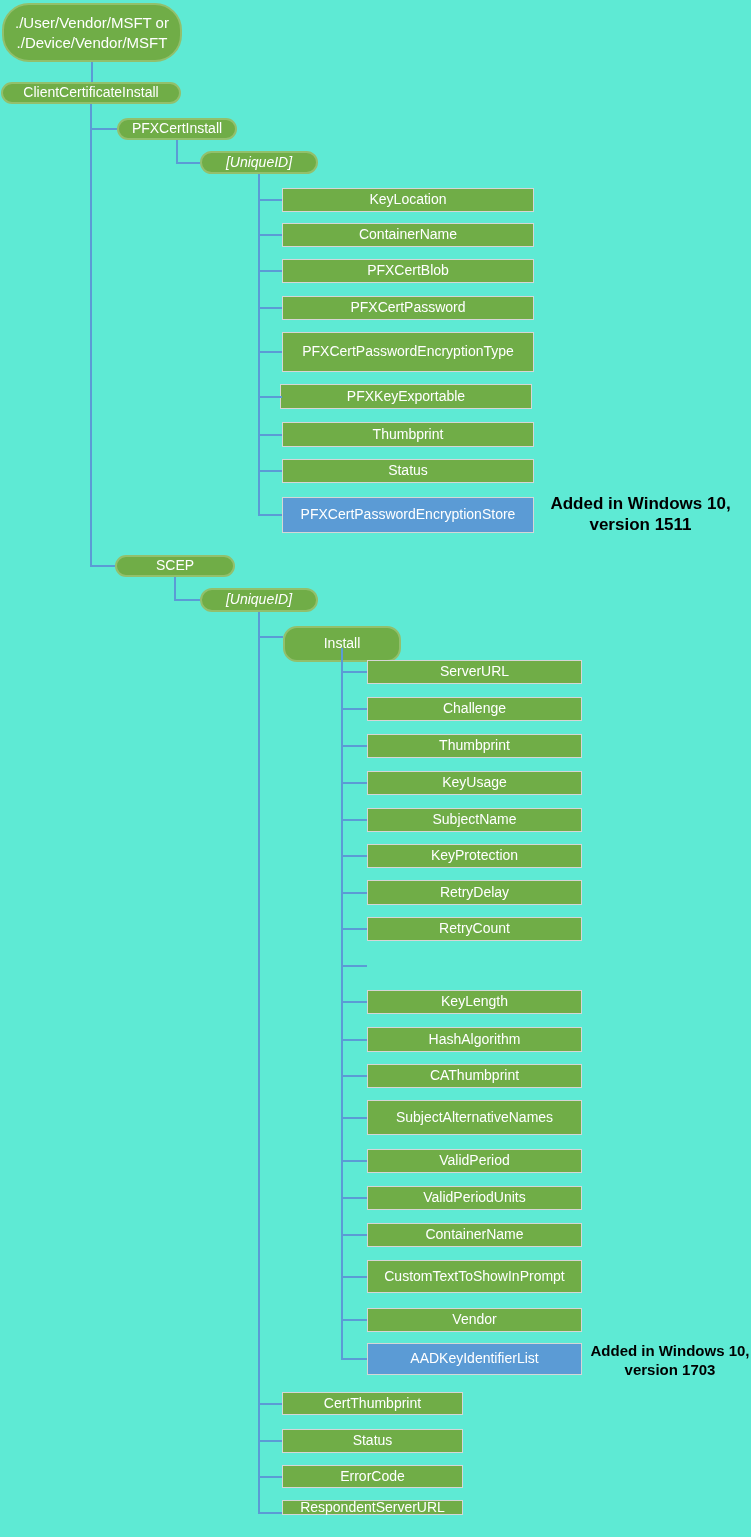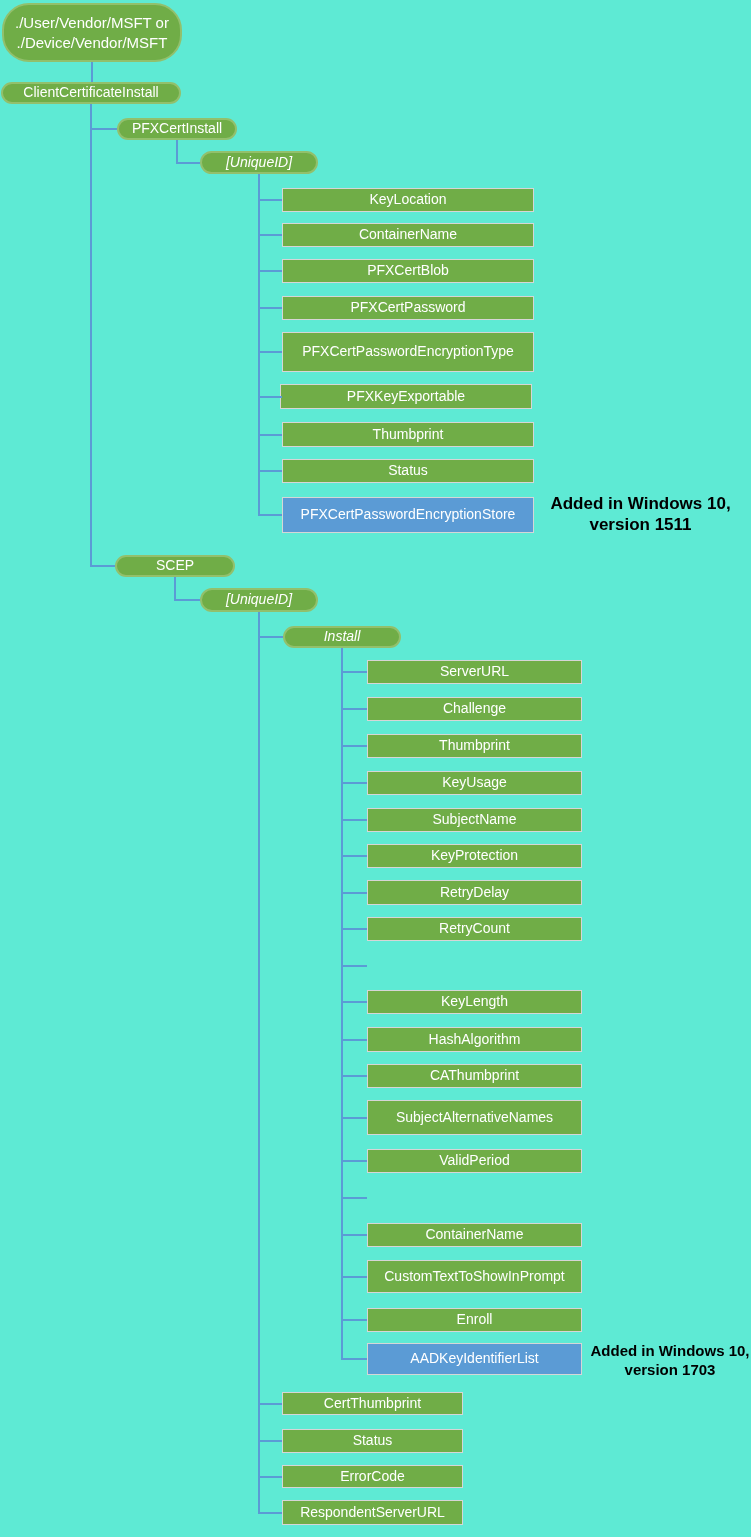--- a/index.html
+++ b/index.html
@@ -64,42 +64,43 @@
     <div class="node leaf" style="left: 282px; top: 223px; width: 252px; height: 24px;">ContainerName</div>
     <div class="node leaf" style="left: 282px; top: 259px; width: 252px; height: 24px;">PFXCertBlob</div>
     <div class="node leaf" style="left: 282px; top: 296px; width: 252px; height: 24px;">PFXCertPassword</div>
     <div class="node leaf" style="left: 282px; top: 332px; width: 252px; height: 40px;">PFXCertPasswordEncryptionType</div>
     <div class="node leaf" style="left: 280px; top: 384px; width: 252px; height: 25px;">PFXKeyExportable</div>
     <div class="node leaf" style="left: 282px; top: 422px; width: 252px; height: 25px;">Thumbprint</div>
     <div class="node leaf" style="left: 282px; top: 459px; width: 252px; height: 24px;">Status</div>
     <div class="node leaf blue" style="left: 282px; top: 497px; width: 252px; height: 36px;">PFXCertPasswordEncryptionStore</div>
     <div class="node pill" style="left: 115px; top: 555px; width: 120px; height: 22px;">SCEP</div>
     <div class="node pill italic" style="left: 200px; top: 588px; width: 118px; height: 24px;">[UniqueID]</div>
-    <div class="node pill" style="left: 283px; top: 626px; width: 118px; height: 22px; font-style: italic;">Install</div>
+    <div class="node pill" style="left: 283px; top: 626px; width: 118px; height: 36px;">Install</div>
     <div class="node leaf" style="left: 367px; top: 660px; width: 215px; height: 24px;">ServerURL</div>
     <div class="node leaf" style="left: 367px; top: 697px; width: 215px; height: 24px;">Challenge</div>
     <div class="node leaf" style="left: 367px; top: 734px; width: 215px; height: 24px;">Thumbprint</div>
     <div class="node leaf" style="left: 367px; top: 771px; width: 215px; height: 24px;">KeyUsage</div>
     <div class="node leaf" style="left: 367px; top: 808px; width: 215px; height: 24px;">SubjectName</div>
     <div class="node leaf" style="left: 367px; top: 844px; width: 215px; height: 24px;">KeyProtection</div>
     <div class="node leaf" style="left: 367px; top: 880px; width: 215px; height: 25px;">RetryDelay</div>
     <div class="node leaf" style="left: 367px; top: 917px; width: 215px; height: 24px;">RetryCount</div>
     <div class="node leaf" style="left: 367px; top: 990px; width: 215px; height: 24px;">KeyLength</div>
     <div class="node leaf" style="left: 367px; top: 1027px; width: 215px; height: 25px;">HashAlgorithm</div>
     <div class="node leaf" style="left: 367px; top: 1064px; width: 215px; height: 24px;">CAThumbprint</div>
     <div class="node leaf" style="left: 367px; top: 1100px; width: 215px; height: 35px;">SubjectAlternativeNames</div>
     <div class="node leaf" style="left: 367px; top: 1149px; width: 215px; height: 24px;">ValidPeriod</div>
+    <div class="node leaf" style="left: 367px; top: 1186px; width: 215px; height: 24px;">ValidPeriodUnits</div>
     <div class="node leaf" style="left: 367px; top: 1223px; width: 215px; height: 24px;">ContainerName</div>
     <div class="node leaf" style="left: 367px; top: 1260px; width: 215px; height: 33px;">CustomTextToShowInPrompt</div>
-    <div class="node leaf" style="left: 367px; top: 1308px; width: 215px; height: 24px;">Enroll</div>
+    <div class="node leaf" style="left: 367px; top: 1308px; width: 215px; height: 24px;">Vendor</div>
     <div class="node leaf blue" style="left: 367px; top: 1343px; width: 215px; height: 32px;">AADKeyIdentifierList</div>
     <div class="node leaf" style="left: 282px; top: 1392px; width: 181px; height: 23px;">CertThumbprint</div>
     <div class="node leaf" style="left: 282px; top: 1429px; width: 181px; height: 24px;">Status</div>
     <div class="node leaf" style="left: 282px; top: 1465px; width: 181px; height: 23px;">ErrorCode</div>
-    <div class="node leaf" style="left: 282px; top: 1500px; width: 181px; height: 25px;">RespondentServerURL</div>
+    <div class="node leaf" style="left: 282px; top: 1500px; width: 181px; height: 15px;">RespondentServerURL</div>
     <div class="line" style="left: 91px; top: 62px; width: 2px; height: 20px;"></div>
     <div class="line" style="left: 91px; top: 128px; width: 26px; height: 2px;"></div>
     <div class="line" style="left: 91px; top: 565px; width: 24px; height: 2px;"></div>
     <div class="line" style="left: 90px; top: 104px; width: 2px; height: 463px;"></div>
     <div class="line" style="left: 177px; top: 162px; width: 23px; height: 2px;"></div>
     <div class="line" style="left: 176px; top: 140px; width: 2px; height: 24px;"></div>
     <div class="line" style="left: 259px; top: 199px; width: 23px; height: 2px;"></div>
     <div class="line" style="left: 259px; top: 234px; width: 23px; height: 2px;"></div>
     <div class="line" style="left: 259px; top: 270px; width: 23px; height: 2px;"></div>
     <div class="line" style="left: 259px; top: 307px; width: 23px; height: 2px;"></div>

